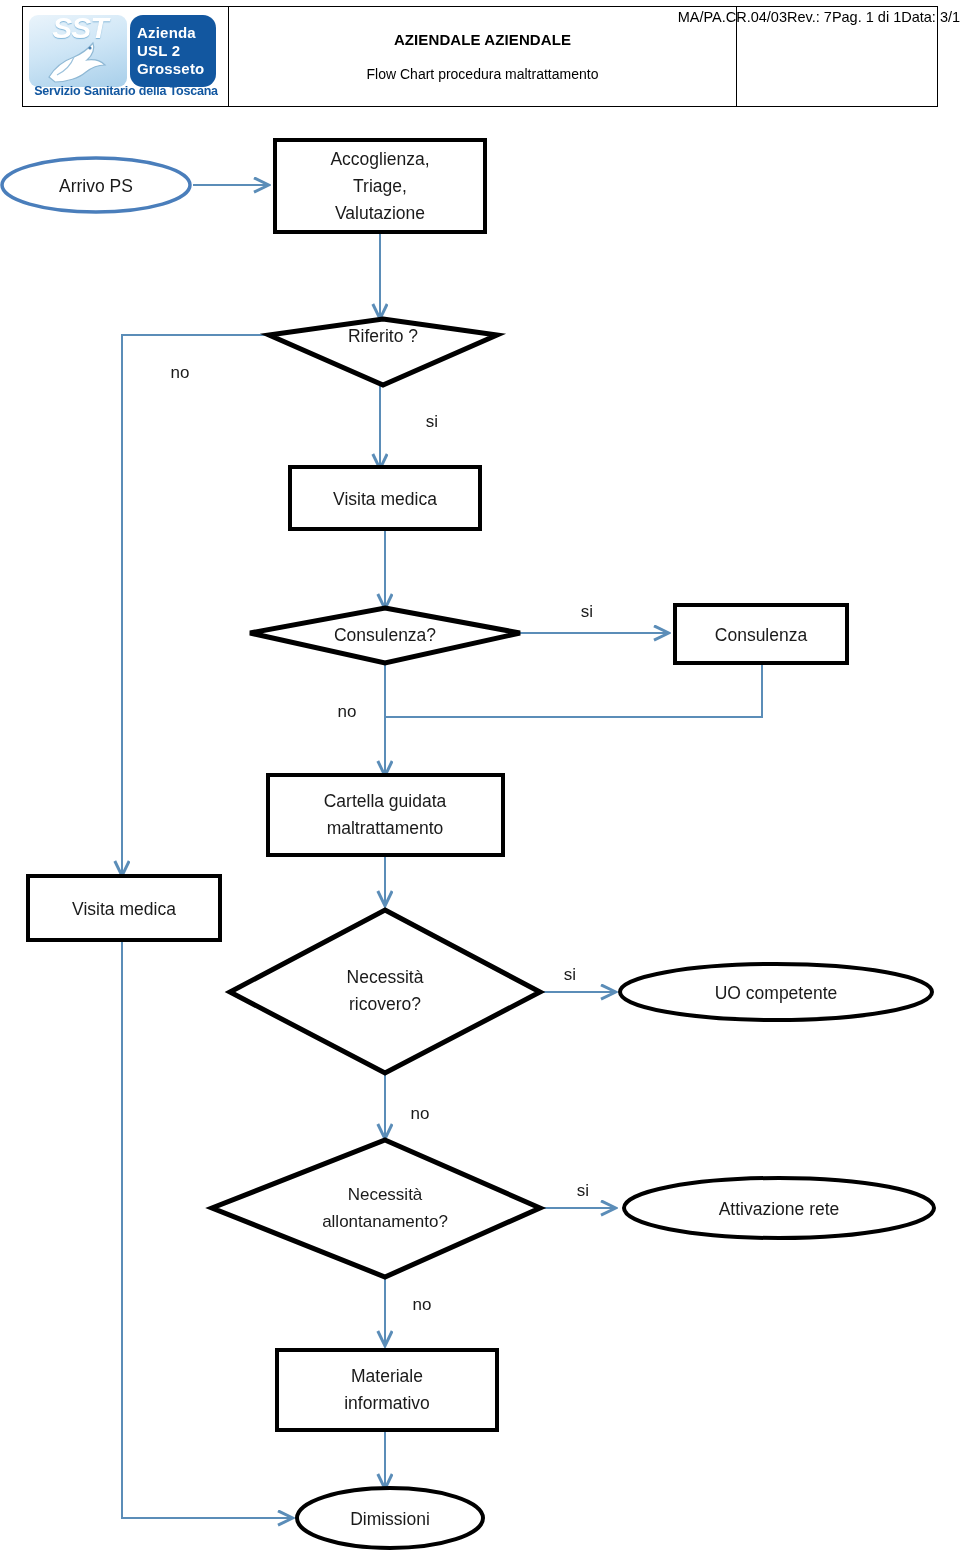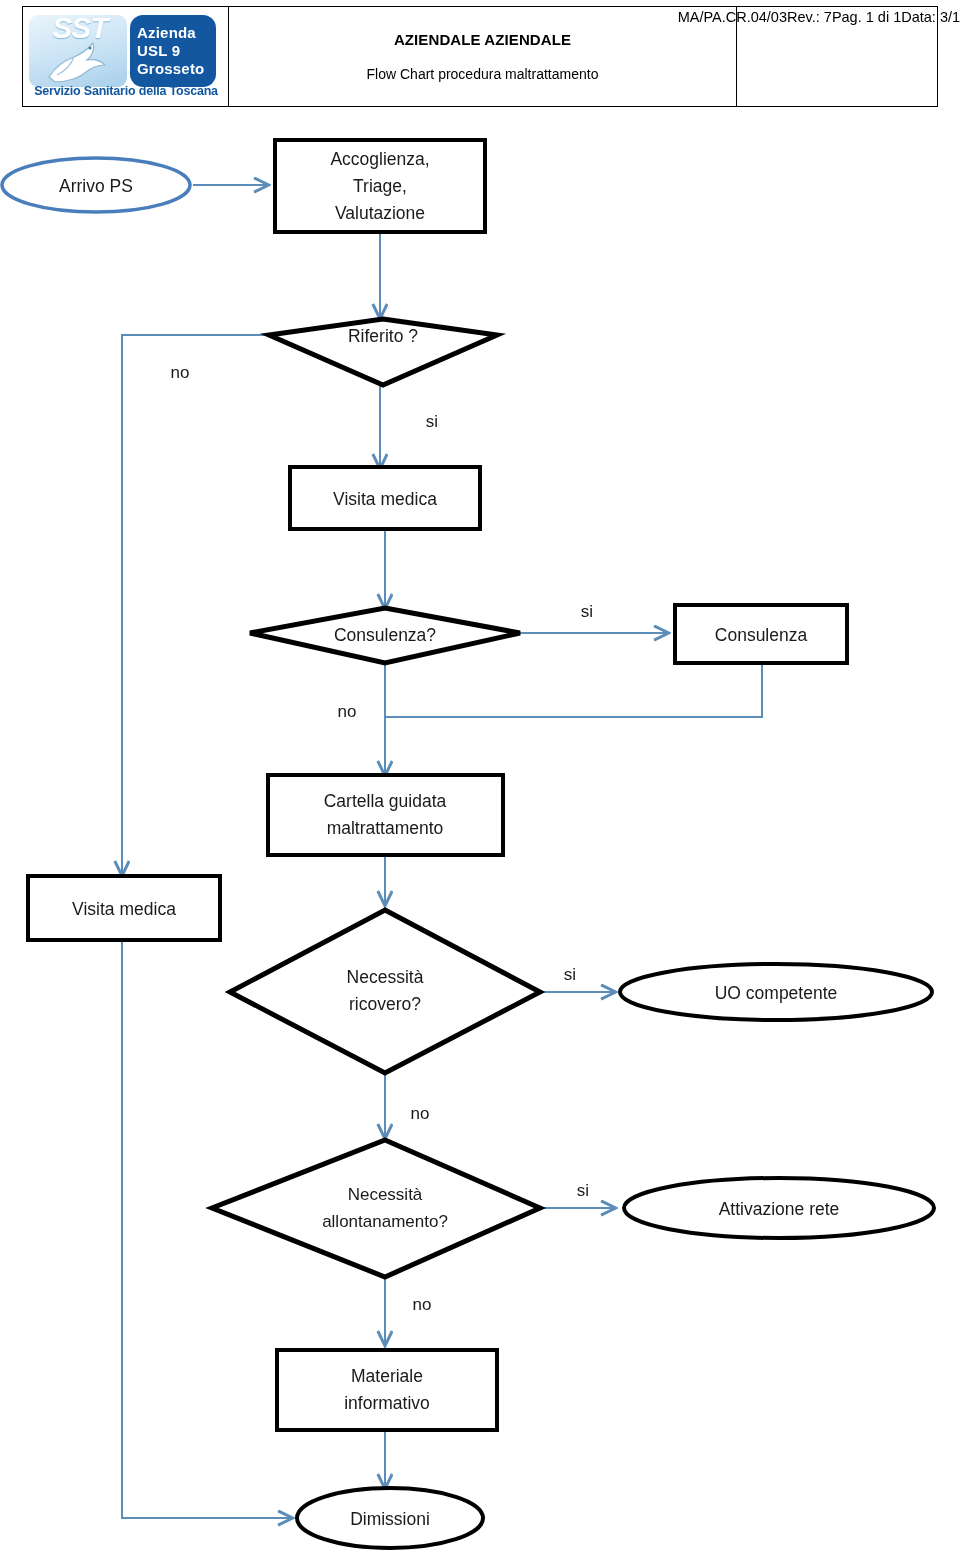--- a/index.html
+++ b/index.html
@@ -68,21 +68,21 @@
         <div class="logo-sst">
           <div class="sst-text">SST</div>
           <svg class="gull" viewBox="0 0 74 48">
             <path d="M8 40 C14 30 22 24 33 20 C40 17 47 12 52 6 C54 11 52 18 46 23 C53 22 60 24 64 28 C57 28 50 31 45 35 C38 41 26 45 14 45 Z" fill="#ffffff" stroke="#8fb8d4" stroke-width="1.2"></path>
             <path d="M33 20 C30 28 24 34 16 38" fill="none" stroke="#9dc2dc" stroke-width="1.2"></path>
             <circle cx="49" cy="11" r="1.6" fill="#4a7fae"></circle>
           </svg>
         </div>
         <div class="logo-box">
           <span>Azienda</span>
-          <span>USL 9</span>
+          <span>USL 2</span>
           <span>Grosseto</span>
         </div>
       </div>
       <div class="logo-foot">Servizio Sanitario della Toscana</div>
     </div>
   </div>
 
   <div class="hdr-cell hdr-title">
     <div class="doc-title">AZIENDALE AZIENDALE</div>
     <div class="doc-sub">Flow Chart procedura maltrattamento</div>

